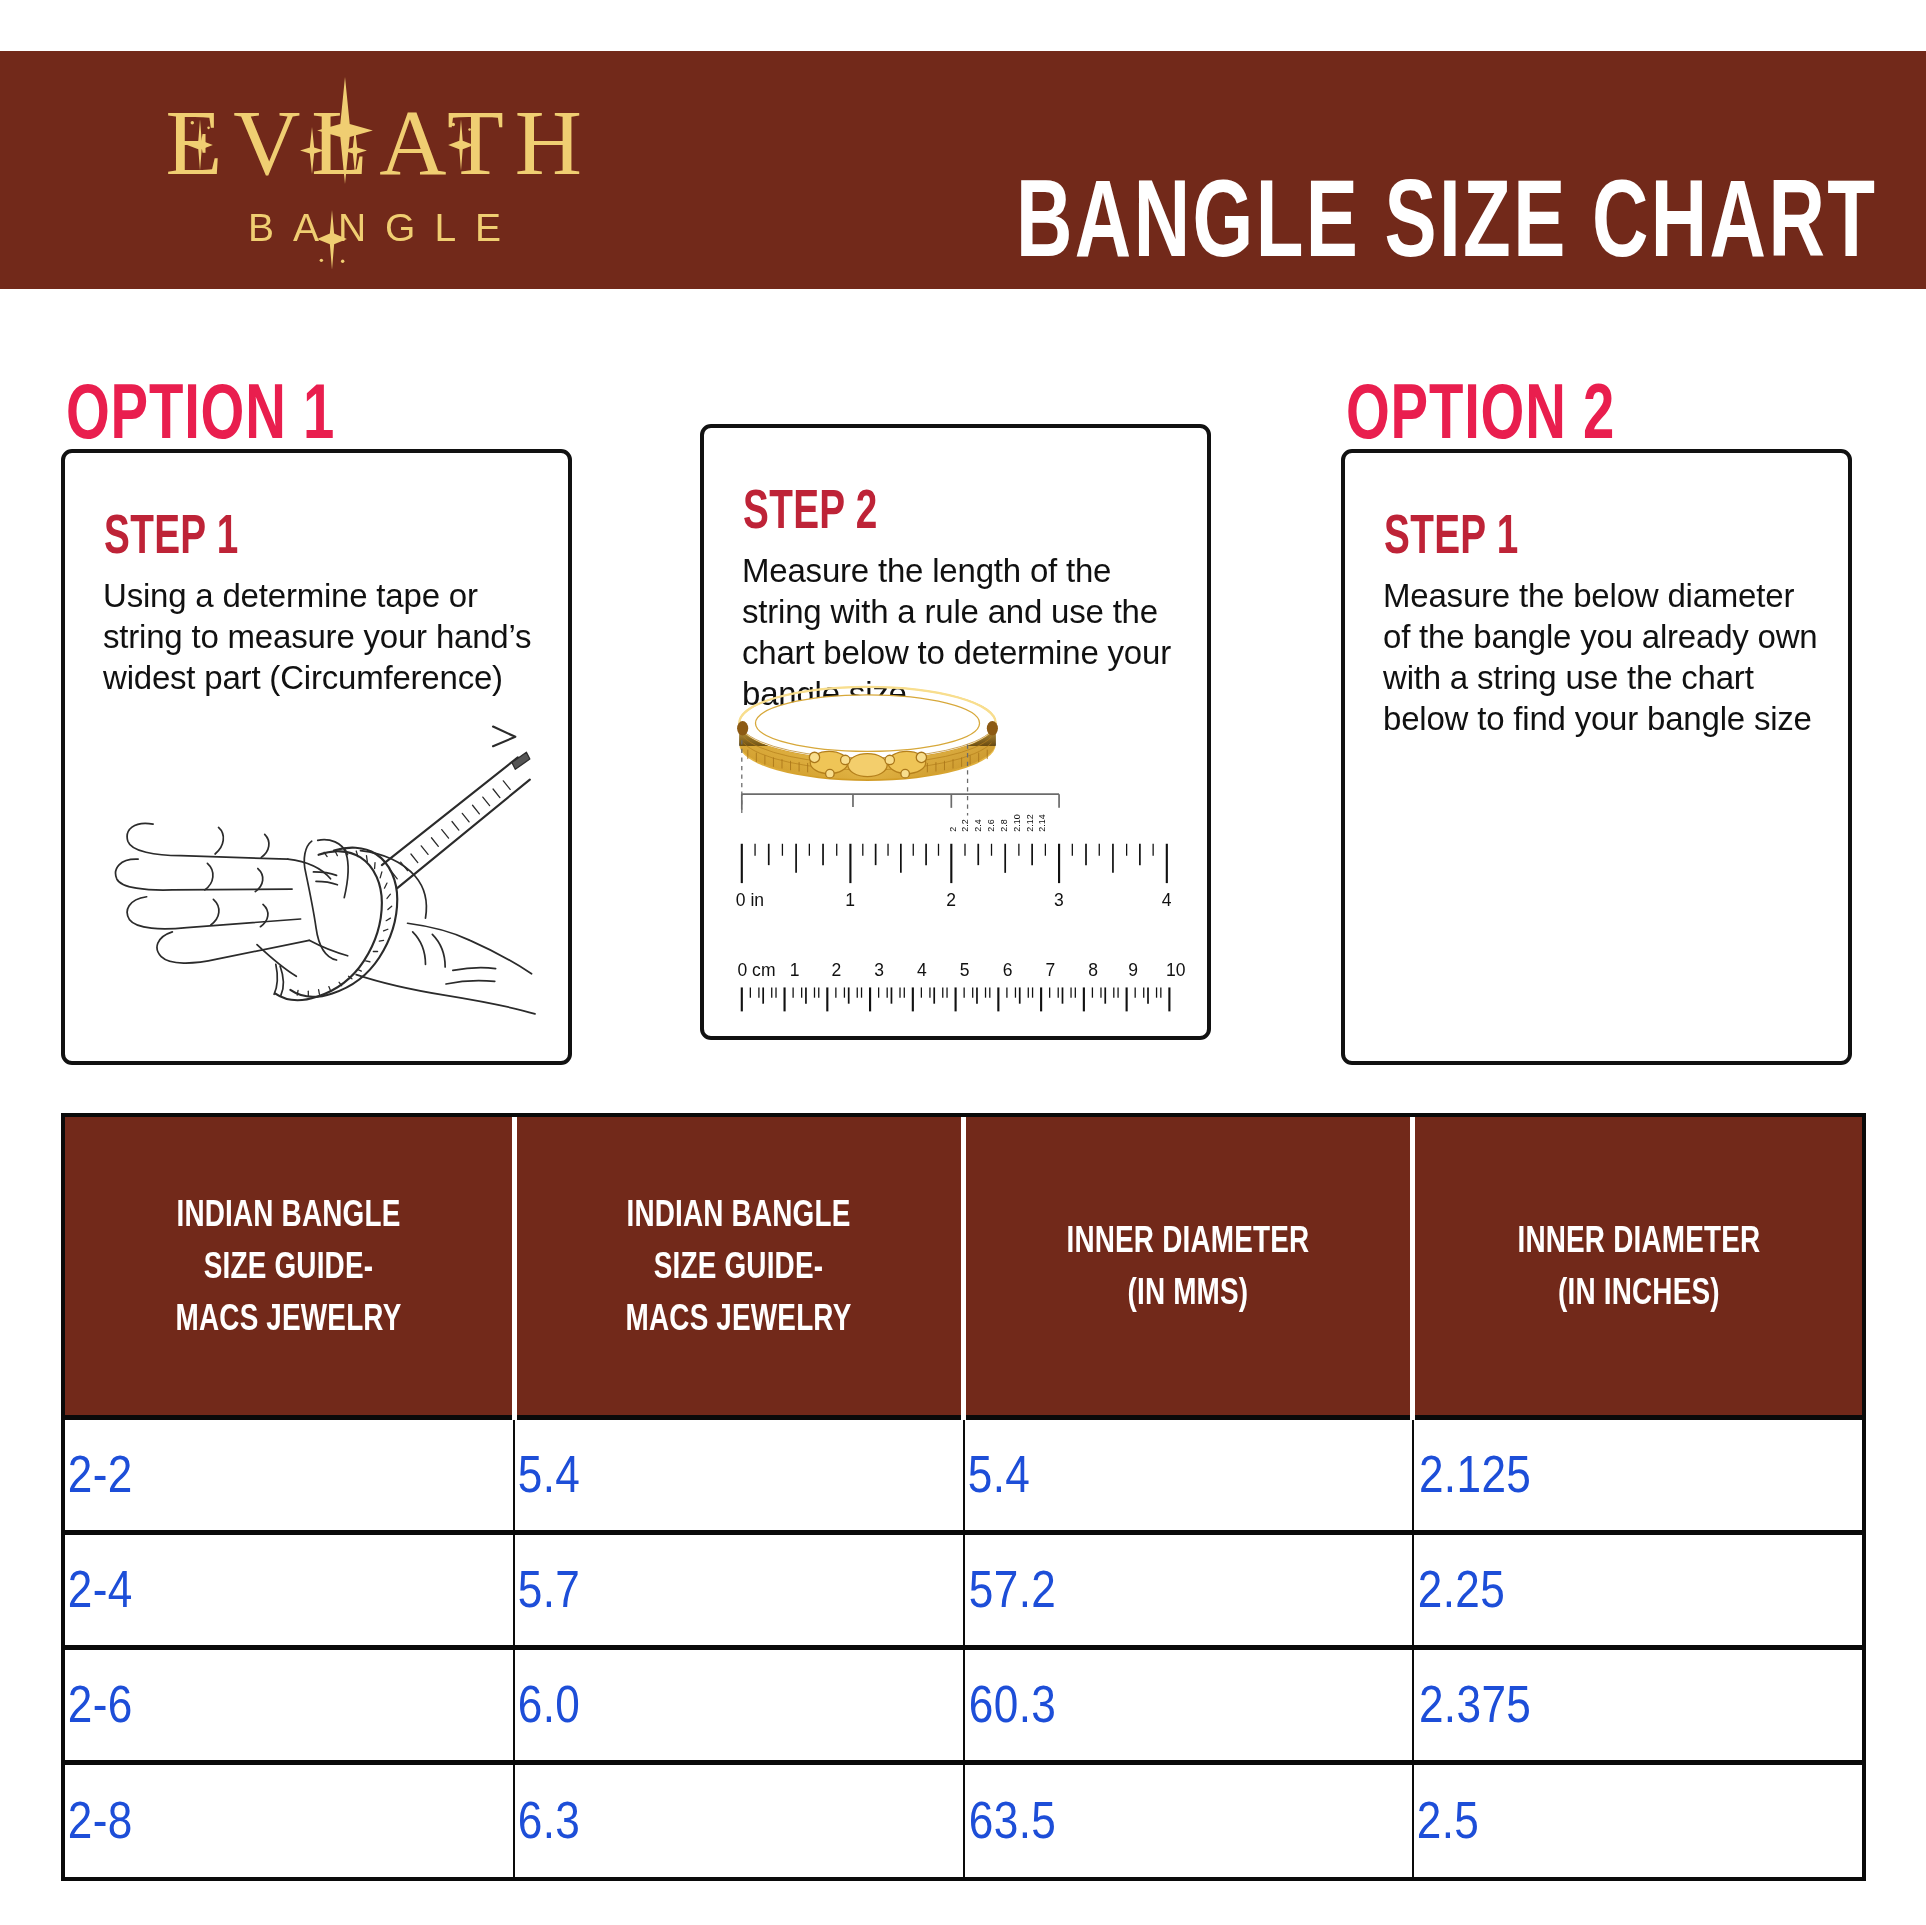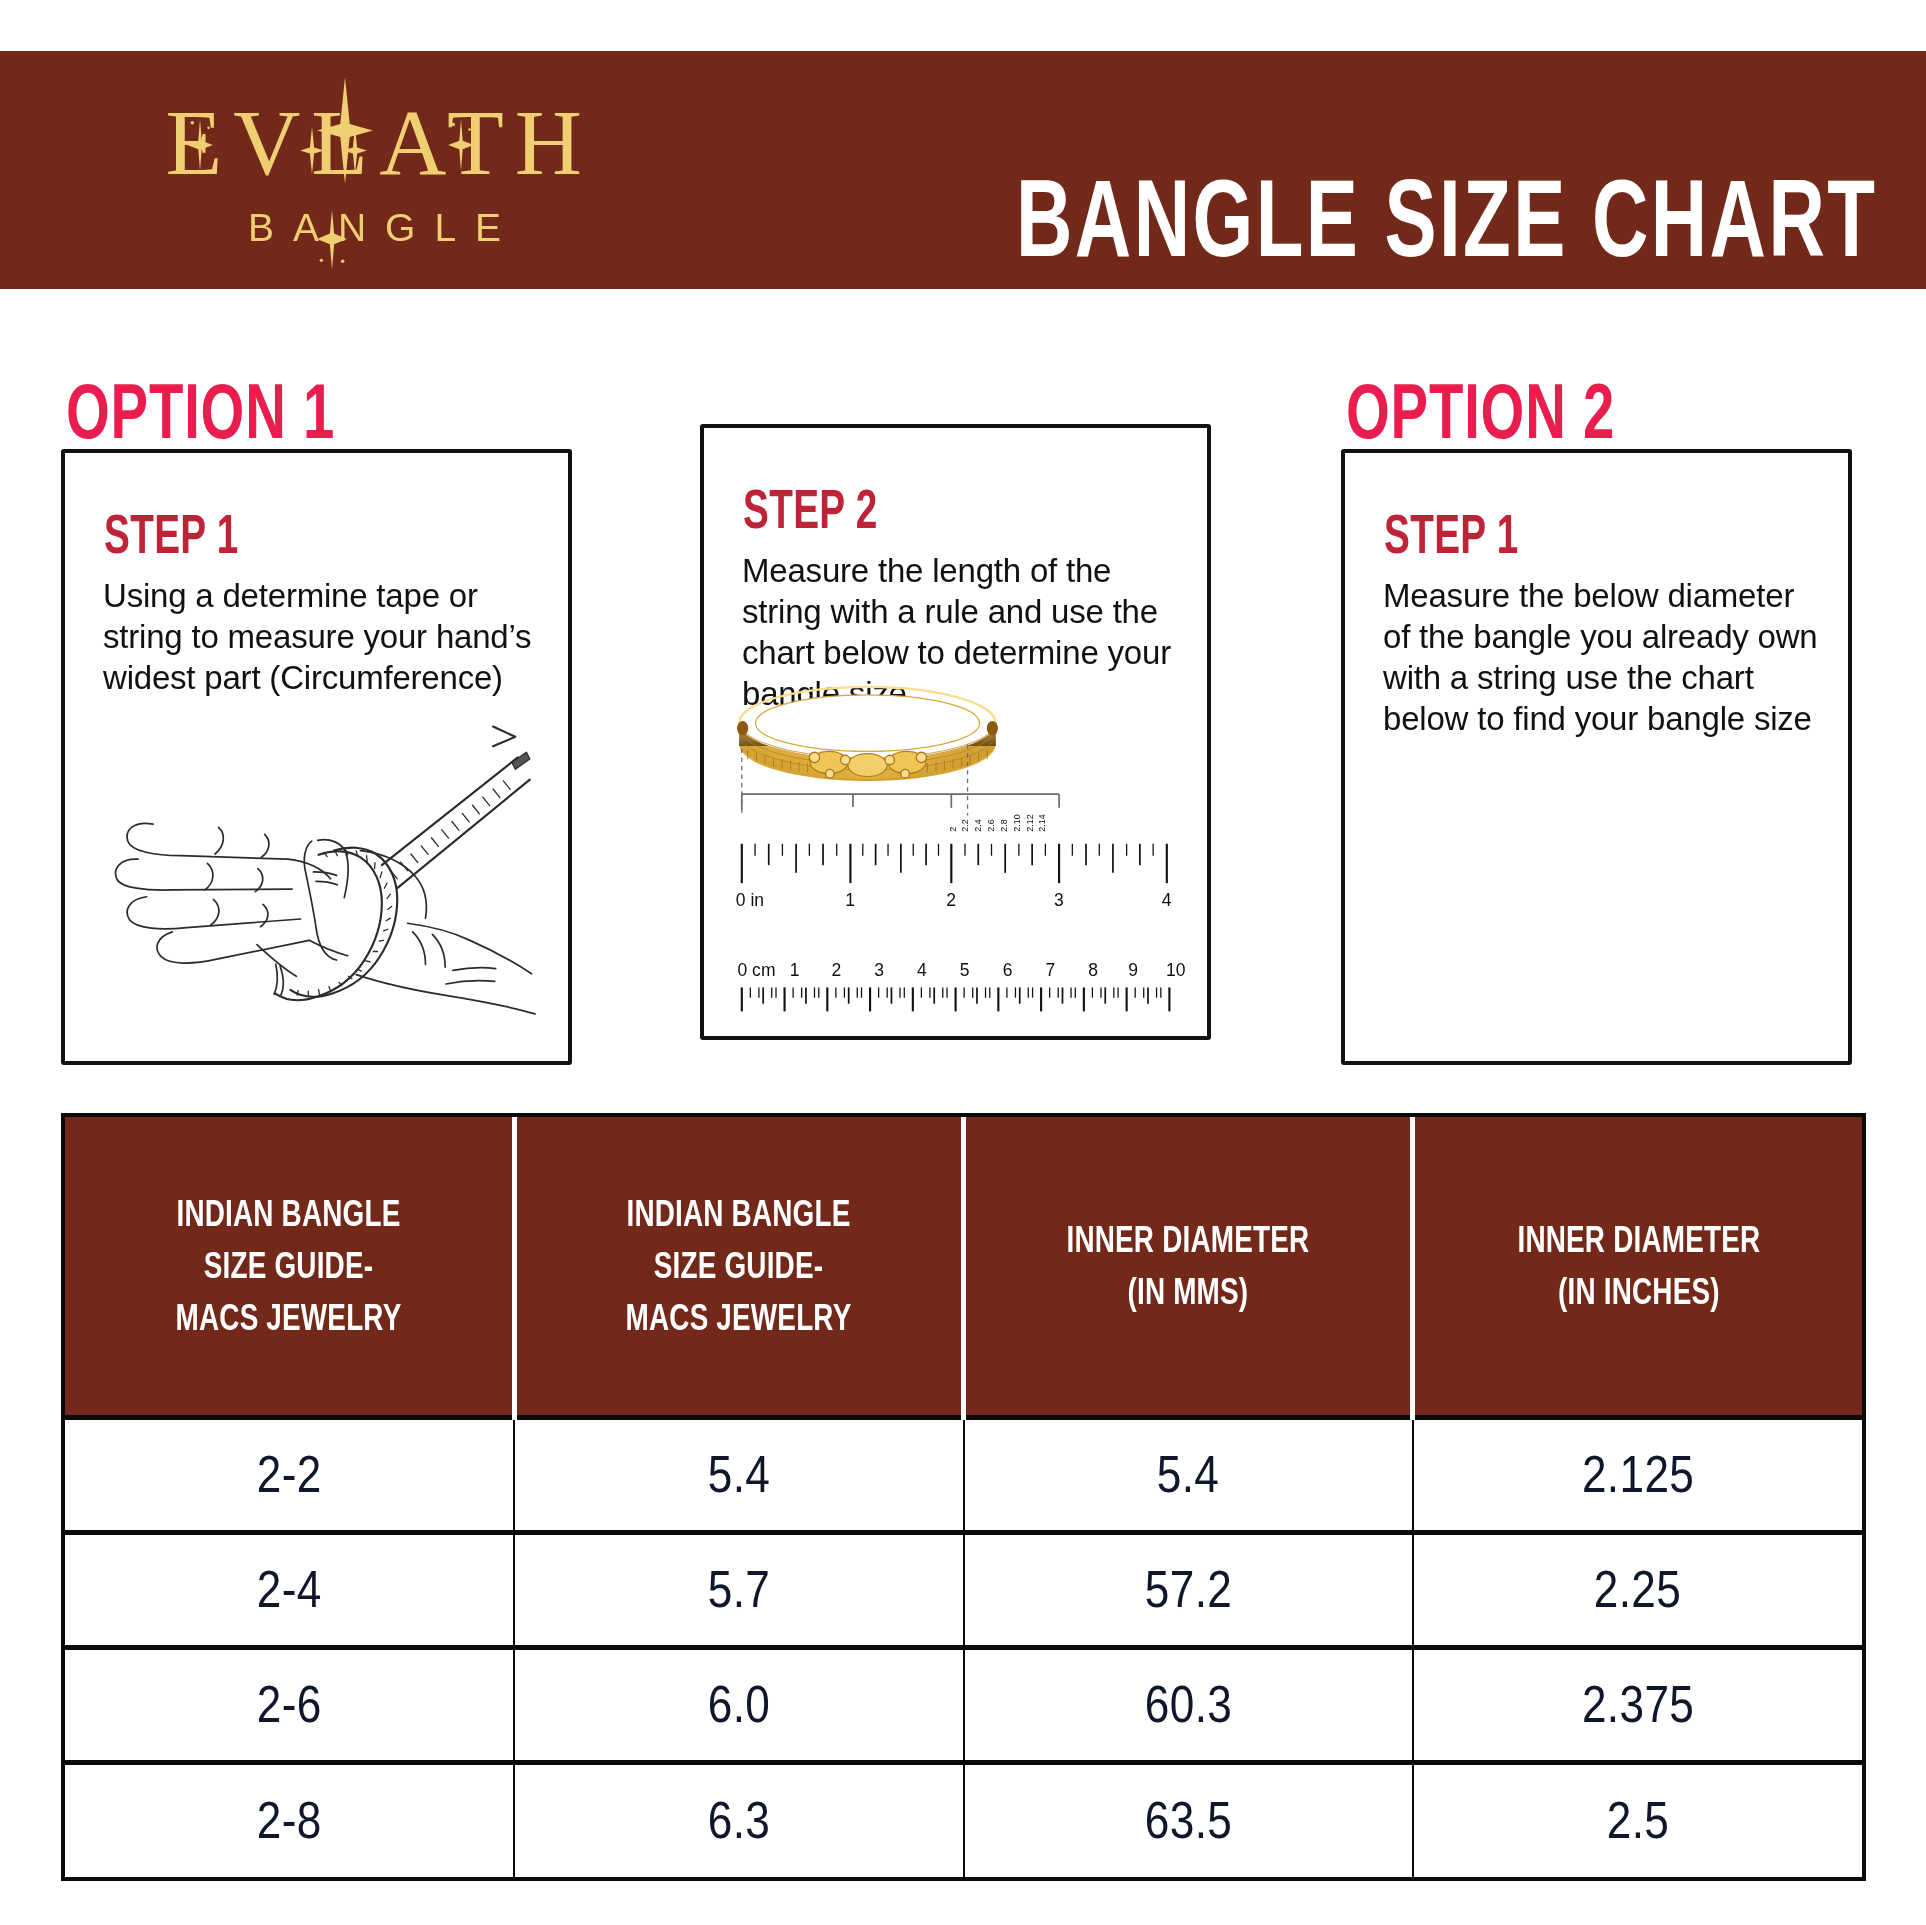--- a/index.html
+++ b/index.html
@@ -73,21 +73,21 @@
     white-space: nowrap;
   }
   #option1-label { left: 66px; top: 366px; }
   #option2-label { left: 1346px; top: 366px; }
 
   
   .card {
     position: absolute;
     background: #ffffff;
     border: 4.3px solid #111111;
-    border-radius: 3px;
+    border-radius: 11px;
   }
   #card-step1a { left: 61px;  top: 449px; width: 511px; height: 616px; }
   #card-step2  { left: 700px; top: 424px; width: 511px; height: 616px; }
   #card-step1b { left: 1341px; top: 449px; width: 511px; height: 616px; }
 
   .step-title {
     position: absolute; left: 39px; top: 50px;
     color: #BE2337;
     font-size: 45px;
     font-weight: bold;
@@ -137,26 +137,25 @@
     font-size: 31px;
     line-height: 1.42;
     letter-spacing: 0.2px;
     transform-origin: center;
   }
   .hdr-row th:last-child { border-right: none; }
   .hdr-inner { display: inline-block; transform: scaleX(0.90) scaleY(1.18); }
 
   .body-row td {
     height: 115px;
-    text-align: center;
     vertical-align: middle;
     border-right: 2.6px solid #0a0a0a;
     border-top: 5.1px solid #0a0a0a;
     font-size: 48px;
-    color: #0f172a;
+    color: #1d4ed8;
     letter-spacing: 0.4px;
   }
   .body-row td:last-child { border-right: none; }
   .cell-inner { display: inline-block; transform: scaleX(0.92) scaleY(1.08); }
 </style>
 </head>
 <body>
 
 <div class="page">
 

